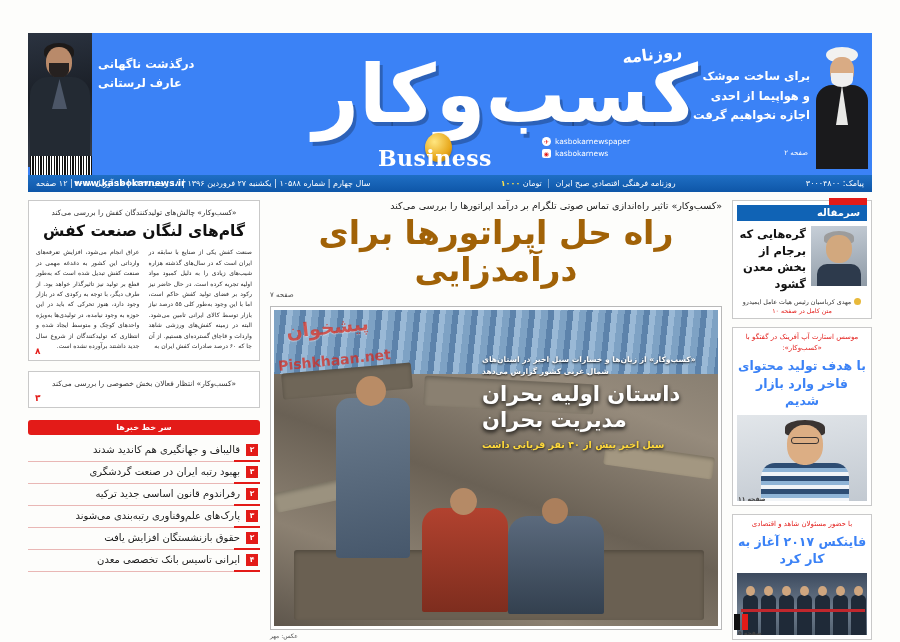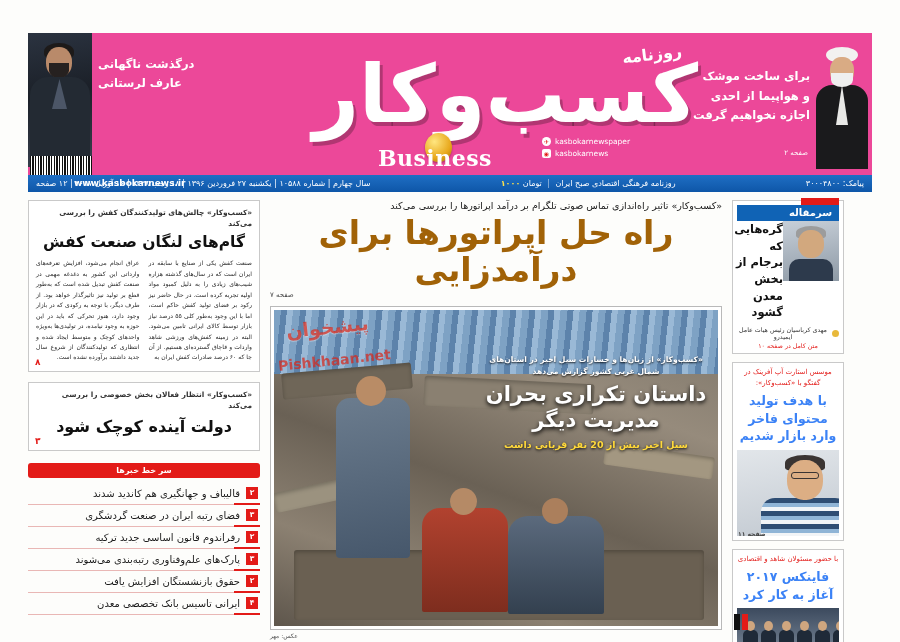--- a/index.html
+++ b/index.html
@@ -13,21 +13,21 @@
     position: relative;
     width: 900px; height: 642px;
     background: #fdfdfb;
   }
 
   
   .masthead {
     position: absolute;
     left: 28px; top: 33px;
     width: 844px; height: 142px;
-    background: #ec4899;
+    background: #3b82f6;
     overflow: hidden;
   }
   .mh-portrait-left {
     position: absolute; left: 0; top: 0;
     width: 64px; height: 134px;
     background: linear-gradient(170deg,#2b3340 0%,#1b2028 45%,#3a4250 100%);
     overflow: hidden;
   }
   .mh-portrait-left .head {
     position: absolute; left: 18px; top: 14px;
@@ -181,33 +181,33 @@
   .col-left {
     position: absolute; left: 28px; top: 200px;
     width: 232px; height: 432px;
   }
   .col-mid {
     position: absolute; left: 270px; top: 200px;
     width: 452px; height: 432px;
   }
   .col-right {
     position: absolute; left: 732px; top: 200px;
-    width: 112px; height: 432px;
+    width: 140px; height: 432px;
   }
 
   
   .lbox {
     border: 1px solid #c9c9c9;
     padding: 6px 7px 8px;
     position: relative;
     background: #fff;
   }
   .kicker-sm {
-    font-size: 7.4px; color: #333; 
-    line-height: 1.5; margin-bottom: 4px; font-weight: bold;
+    font-size: 7.4px; color: #333; text-align: center;
+    line-height: 1.5; margin-bottom: 4px;
   }
   .lhead {
     font-size: 15.5px; font-weight: bold; color: #111;
     text-align: center; margin: 2px 0 7px;
   }
   .lbody {
     column-count: 2; column-gap: 9px;
     font-size: 6.1px; line-height: 1.72; color: #2a2a2a;
     text-align: justify;
   }
@@ -319,21 +319,21 @@
     text-shadow: 0 1px 1px rgba(255,255,255,.4);
   }
   .watermark-en {
     position: absolute; left: 4px; top: 42px;
     color: rgba(214,40,28,.72);
     font-size: 14px; font-weight: bold; direction: ltr;
     transform: rotate(-6deg);
   }
   .overlay {
     position: absolute; right: 8px; top: 44px;
-    width: 228px; text-align: center; direction: rtl;
+    width: 228px; text-align: left; direction: rtl;
   }
   .ov-kicker {
     color: #fff; font-size: 7.6px; font-weight: bold; line-height: 1.6;
     text-shadow: 0 1px 2px rgba(0,0,0,.9);
   }
   .ov-head {
     color: #fff; font-size: 21px; font-weight: bold; line-height: 1.22;
     margin-top: 4px;
     text-shadow: 0 2px 4px rgba(0,0,0,.95);
   }
@@ -355,21 +355,21 @@
   .sar-tab {
     background: #1063b5; color: #fff;
     font-size: 10px; font-weight: bold;
     text-align: right; padding: 2px 7px 3px 0;
     position: relative;
   }
   .sar-tab::before {
     content: ""; position: absolute; right: 0; top: -7px;
     width: 38px; height: 7px; background: #e31b18;
   }
-  .edit-row { display: flex; }
+  .edit-row { display: flex; gap: 5px; margin-top: 5px; }
   .edit-photo {
     width: 56px; height: 60px; flex: 0 0 56px;
     background: linear-gradient(170deg,#c7cfd8,#8e9aa6);
     position: relative; overflow: hidden;
   }
   .edit-photo .f {
     position: absolute; left: 15px; top: 9px;
     width: 26px; height: 28px; border-radius: 46%;
     background: #d2a87e;
   }
@@ -528,34 +528,33 @@
       <div class="lhead">گام‌های لنگان صنعت کفش</div>
       <div class="lbody">
         <p>صنعت کفش یکی از صنایع با سابقه در ایران است که در سال‌های گذشته هزاره شیب‌های زیادی را به دلیل کمبود مواد اولیه تجربه کرده است. در حال حاضر نیز رکود بر فضای تولید کفش حاکم است، اما با این وجود به‌طور کلی ۵۵ درصد نیاز بازار توسط کالای ایرانی تامین می‌شود. البته در زمینه کفش‌های ورزشی شاهد واردات و قاچاق گسترده‌ای هستیم. از آن جا که ۶۰ درصد صادرات کفش ایران به</p>
         <p>عراق انجام می‌شود، افزایش تعرفه‌های وارداتی این کشور به دغدغه مهمی در صنعت کفش تبدیل شده است که به‌طور قطع بر تولید نیز تاثیرگذار خواهد بود. از طرف دیگر، با توجه به رکودی که در بازار وجود دارد، هنوز تحرکی که باید در این حوزه به وجود نیامده، در تولیدی‌ها به‌ویژه واحدهای کوچک و متوسط ایجاد شده و انتظاری که تولیدکنندگان از شروع سال جدید داشتند برآورده نشده است.</p>
       </div>
       <div class="pagenum-red" style="left:6px; bottom:4px;">۸</div>
     </div>
 
     <div class="lbox lbox2">
       <div class="kicker-sm">«کسب‌وکار» انتظار فعالان بخش خصوصی را بررسی می‌کند</div>
-      <div class="lhead2">دولت آینده کوچک شود</div>
       <div class="pagenum-red" style="left:6px; bottom:4px;">۳</div>
     </div>
 
     <div class="headlines-bar">سر خط خبرها</div>
 
     <div class="hl-list">
       <div class="hl-item">
         <span class="hl-num">۲</span>
         <span class="hl-text">قالیباف و جهانگیری هم کاندید شدند</span>
       </div>
       <div class="hl-item">
         <span class="hl-num">۳</span>
-        <span class="hl-text">فضای رتبه ایران در صنعت گردشگری</span>
+        <span class="hl-text">بهبود رتبه ایران در صنعت گردشگری</span>
       </div>
       <div class="hl-item">
         <span class="hl-num">۲</span>
         <span class="hl-text">رفراندوم قانون اساسی جدید ترکیه</span>
       </div>
       <div class="hl-item">
         <span class="hl-num">۳</span>
         <span class="hl-text">پارک‌های علم‌وفناوری رتبه‌بندی می‌شوند</span>
       </div>
       <div class="hl-item">
@@ -591,22 +590,22 @@
           </div>
         <div class="fig fig-c">
             <div class="hd"></div>
           </div>
 
         <div class="watermark">پیشخوان</div>
         <div class="watermark-en">Pishkhaan.net</div>
 
         <div class="overlay">
           <div class="ov-kicker">«کسب‌وکار» از زیان‌ها و خسارات سیل اخیر در استان‌های شمال غربی کشور گزارش می‌دهد</div>
-          <div class="ov-head">داستان تکراری بحران مدیریت دیگر</div>
-          <div class="ov-sub">سیل اخیر بیش از 20 نفر قربانی داشت</div>
+          <div class="ov-head">داستان اولیه بحران مدیریت بحران</div>
+          <div class="ov-sub">سیل اخیر بیش از ۴۰ نفر قربانی داشت</div>
         </div>
       </div>
     </div>
     <div class="photo-credit">عکس: مهر</div>
   </div>
 
   <div class="col-right">
 
     <div class="rbox">
       <div class="sar-tab">سرمقاله</div>

